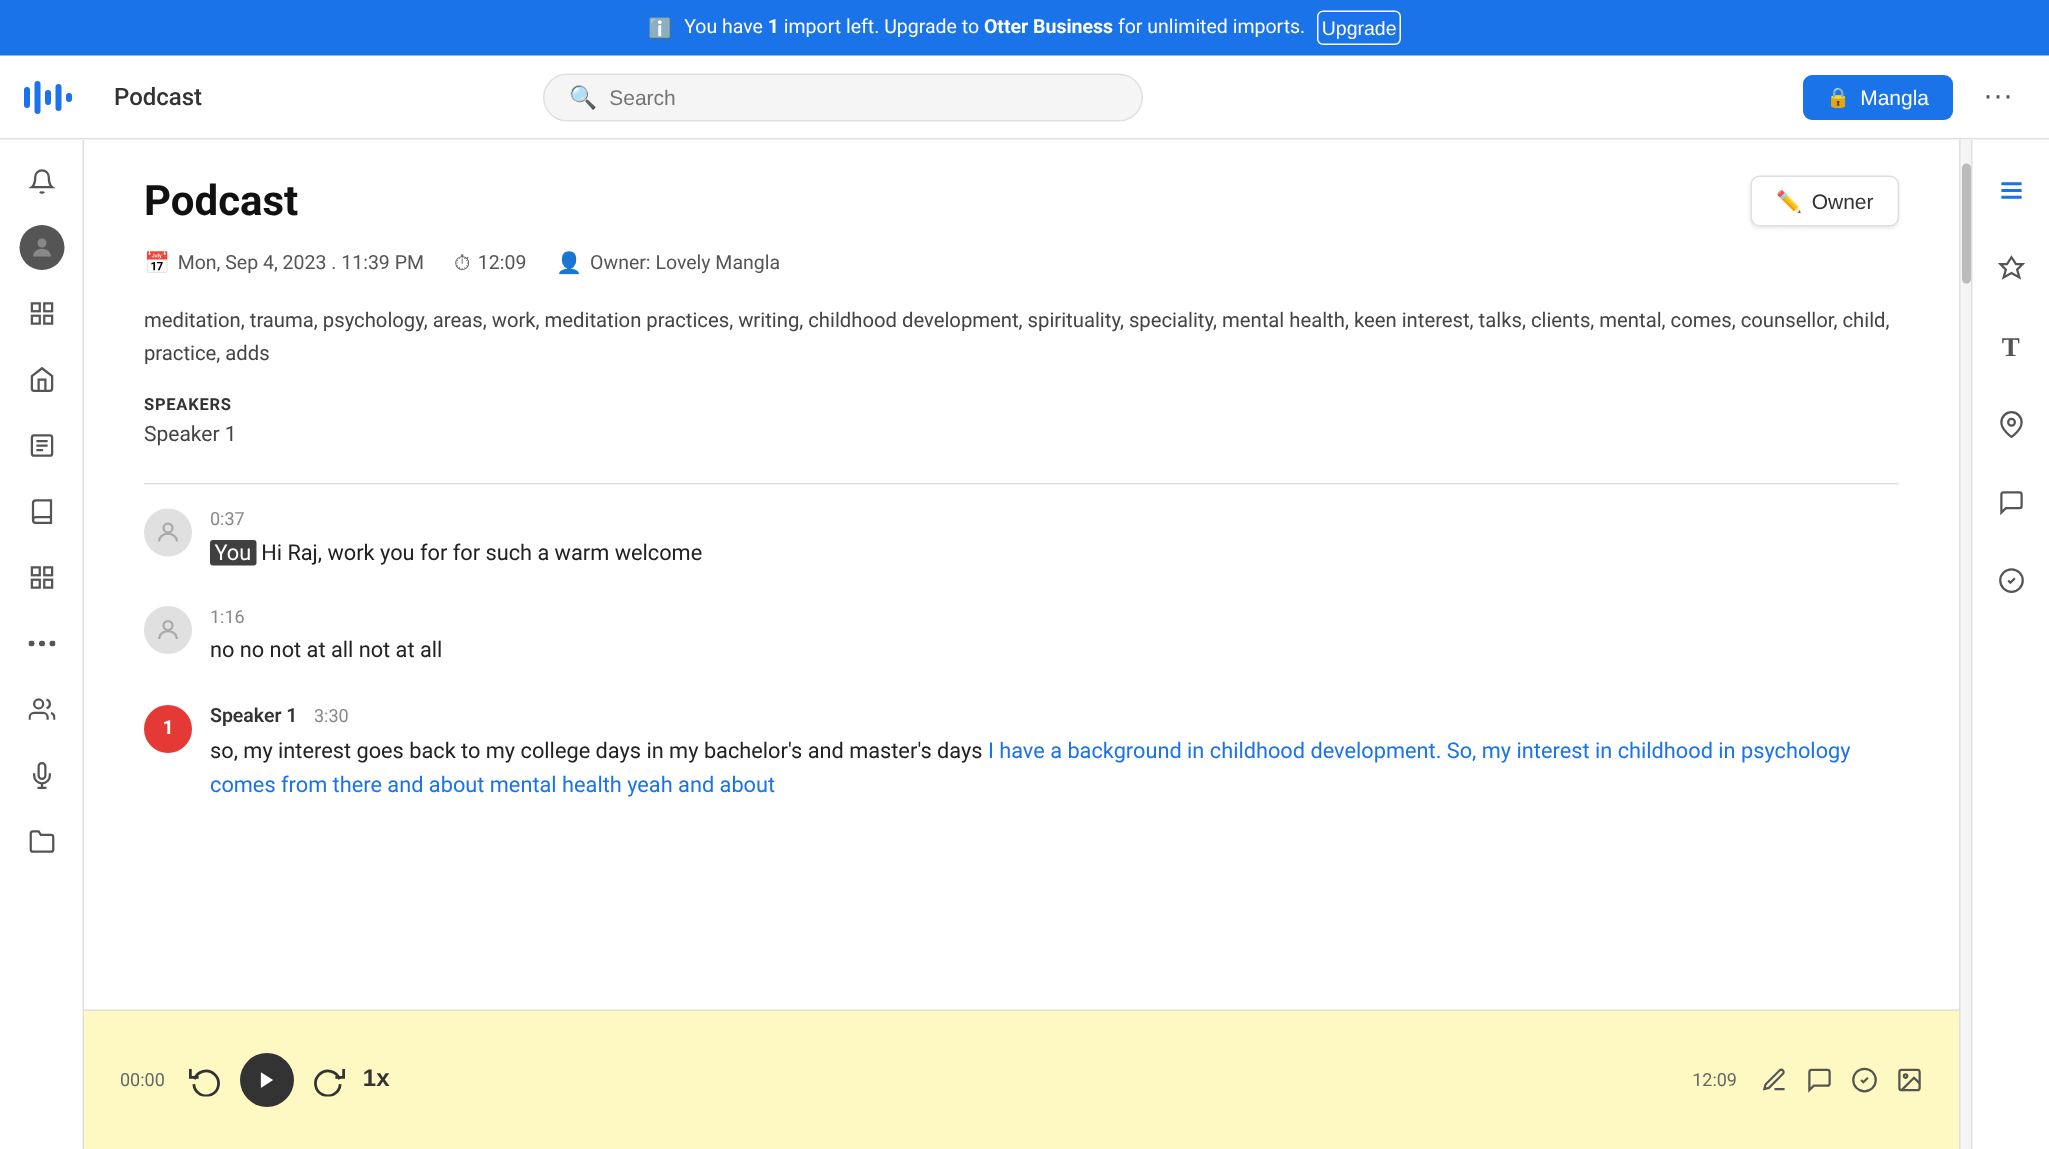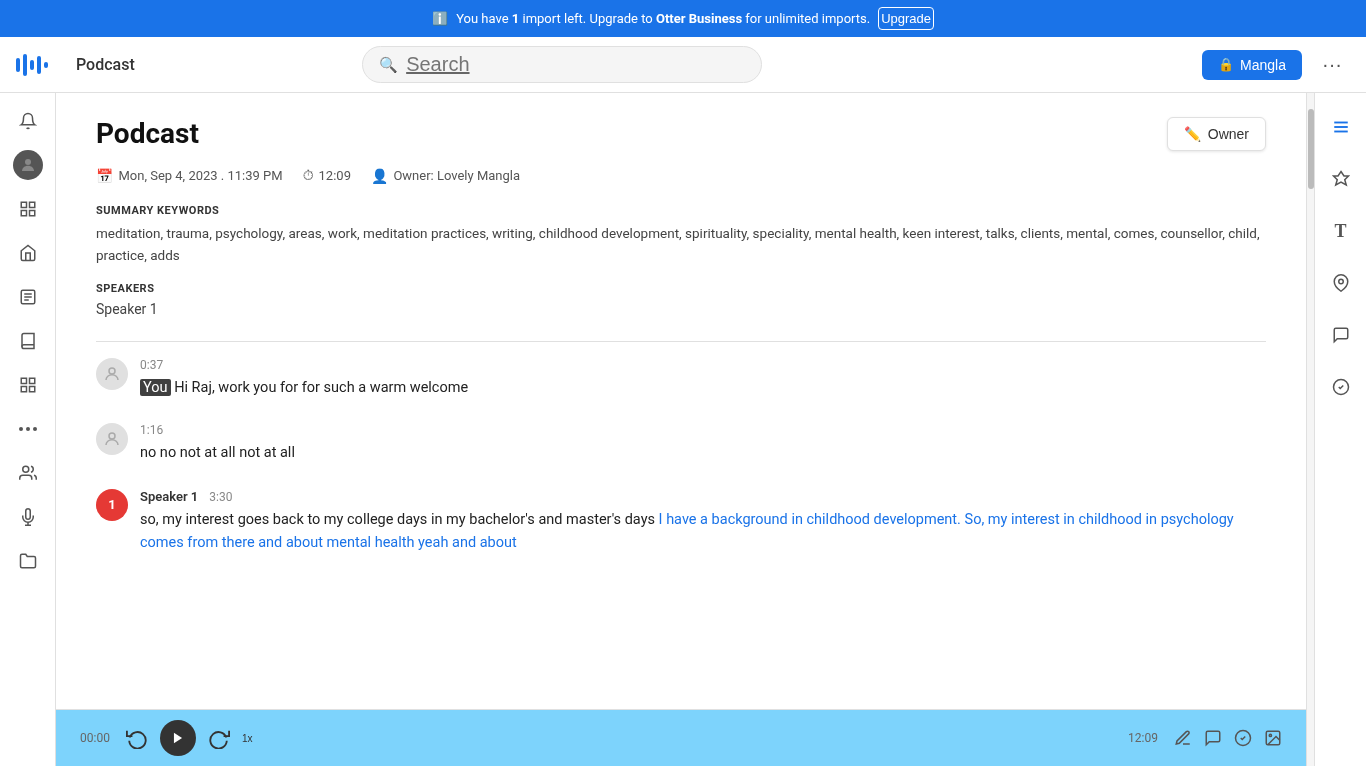--- a/index.html
+++ b/index.html
@@ -65,24 +65,23 @@
       border: 1px solid #e0e0e0;
       border-radius: 24px;
       padding: 6px 16px;
       gap: 8px;
       cursor: text;
     }
     .search-bar input {
       border: none;
       background: transparent;
       outline: none;
-      font-size: 20px;
+      font-size: 14px;
       color: #666;
       width: 100%;
-      text-decoration: underline;
     }
     .header-actions {
       display: flex;
       align-items: center;
       gap: 12px;
       margin-left: auto;
     }
     .share-btn {
       background: #1a73e8;
       color: #fff;
@@ -295,25 +294,25 @@
       background: #bbb;
       border-radius: 3px;
       position: absolute;
       top: 16px;
       left: 1px;
     }
 
     
     .audio-player {
       border-top: 1px solid #e0e0e0;
-      padding: 10px 24px;
+      padding: 28px 24px;
       display: flex;
       align-items: center;
       gap: 16px;
-      background: #7dd3fc;
+      background: #fef9c3;
       flex-shrink: 0;
     }
     .time-label { font-size: 12px; color: #666; }
     .player-controls {
       display: flex;
       align-items: center;
       gap: 12px;
     }
     .ctrl-btn {
       background: none;
@@ -333,22 +332,22 @@
       align-items: center;
       justify-content: center;
       cursor: pointer;
       border: none;
       color: #fff;
       font-size: 14px;
     }
     .speed-btn {
       background: none;
       border: none;
-      font-size: 10px;
-      font-weight: 400;
+      font-size: 16px;
+      font-weight: 700;
       cursor: pointer;
       color: #333;
     }
     .player-right-controls {
       display: flex;
       align-items: center;
       gap: 12px;
       margin-left: auto;
     }
     .player-right-controls .ctrl-btn { font-size: 18px; color: #555; }
@@ -505,21 +504,20 @@
           <span class="meta-icon">⏱</span>
           <span>12:09</span>
         </div>
         <div class="doc-meta-item">
           <span class="meta-icon">👤</span>
           <span>Owner: Lovely Mangla</span>
         </div>
       </div>
 
       <div>
-        <div class="section-label">SUMMARY KEYWORDS</div>
         <div class="keywords-text">meditation, trauma, psychology, areas, work, meditation practices, writing, childhood development, spirituality, speciality, mental health, keen interest, talks, clients, mental, comes, counsellor, child, practice, adds</div>
       </div>
 
       <div class="speakers-section">
         <div class="section-label">SPEAKERS</div>
         <div class="speaker-name">Speaker 1</div>
       </div>
 
       <hr class="divider">
 

